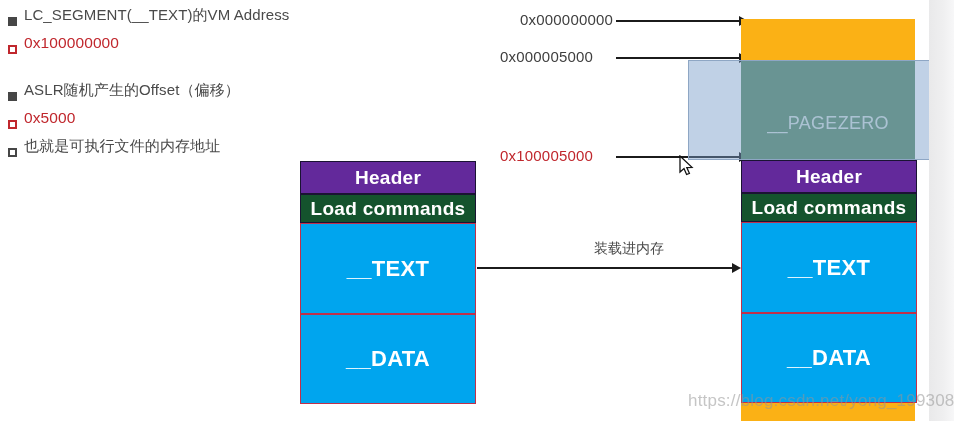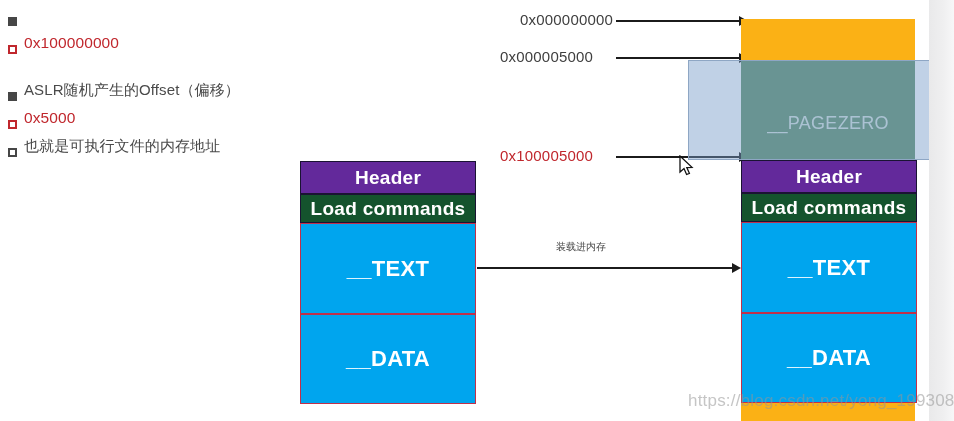--- a/index.html
+++ b/index.html
@@ -133,23 +133,24 @@
     position: absolute;
     background: rgba(118, 155, 200, 0.46);
     border-top: 1px solid #8ea6c4;
     border-bottom: 1px solid #8ea6c4;
     border-left: 1px solid #8ea6c4;
   }
 
   
   .mid-label {
     position: absolute;
-    font-size: 10px;
+    font-size: 14px;
     color: #4a4a4a;
     white-space: nowrap;
+    margin-left: 38px;
   }
 
   
   .watermark {
     position: absolute;
     font-size: 17px;
     color: rgba(150,150,150,0.55);
     white-space: nowrap;
     letter-spacing: 0.2px;
   }
@@ -164,20 +165,21 @@
 </style>
 </head>
 <body>
 
 <div id="root">
 
   <div class="notes">
 
     <div class="note-line">
       <span class="bullet"><i class="sq sq-dark-fill"></i></span>
+      <span class="note-text">LC_SEGMENT(__TEXT)的VM Address</span>
     </div>
     <div class="gap-sm"></div>
     <div class="note-line">
       <span class="bullet"><i class="sq sq-red-open"></i></span>
       <span class="note-text red">0x100000000</span>
     </div>
 
     <div class="gap"></div>
 
     <div class="note-line">

